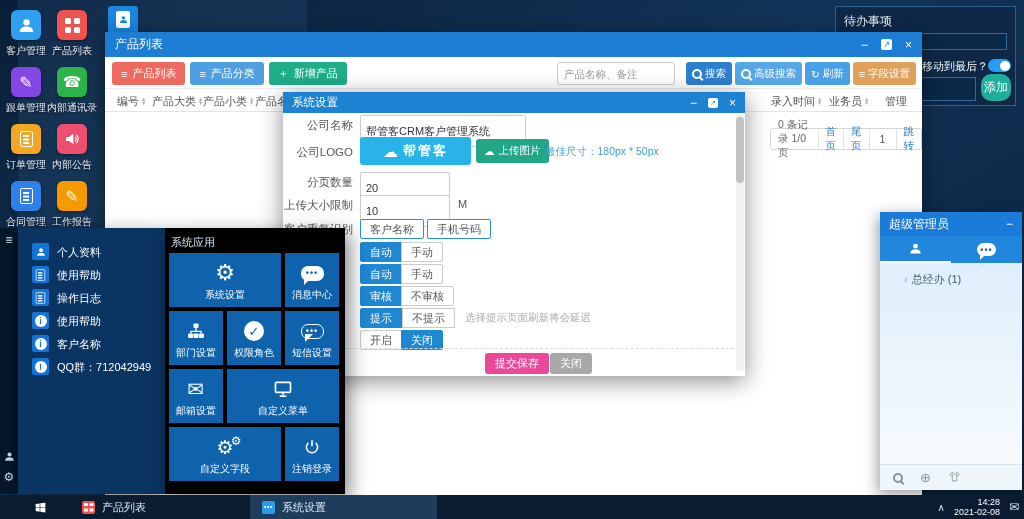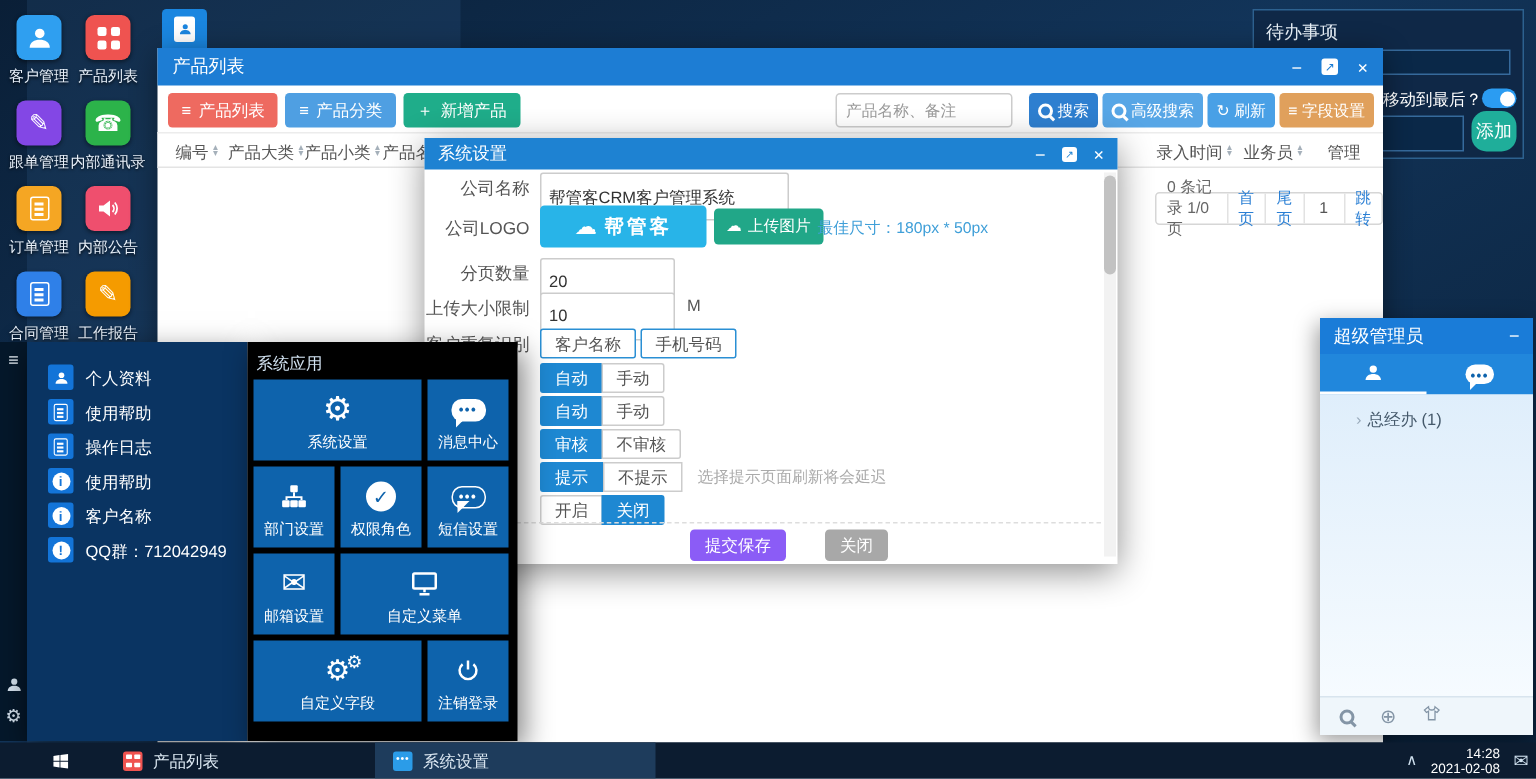--- a/index.html
+++ b/index.html
@@ -348,21 +348,21 @@
   <div class="mrow" style="left:77px;top:216px">
     <button class="obtn sel">提示</button>
     <button class="obtn">不提示</button>
     <span class="note">选择提示页面刷新将会延迟</span>
   </div>
   <div class="mrow" style="left:77px;top:238px">
     <button class="obtn">开启</button>
     <button class="obtn sel">关闭</button>
   </div>
   <div class="m-div"></div>
-  <button class="m-foot-btn" style="left:177px;top:261px;background:#8b5cf6">提交保存</button>
+  <button class="m-foot-btn" style="left:202px;top:261px;background:#ec4899">提交保存</button>
   <button class="m-foot-btn" style="left:267px;top:261px;background:#a8a8a8">关闭</button>
   <div class="m-scroll">
       <div class="m-thumb"></div>
     </div>
 </div>
 
 <div class="menu-strip">
   <span class="strip-ham">≡</span>
   <span class="strip-ic" style="bottom:32px">
       <svg width="11" height="11" viewBox="0 0 24 24" fill="currentColor">

